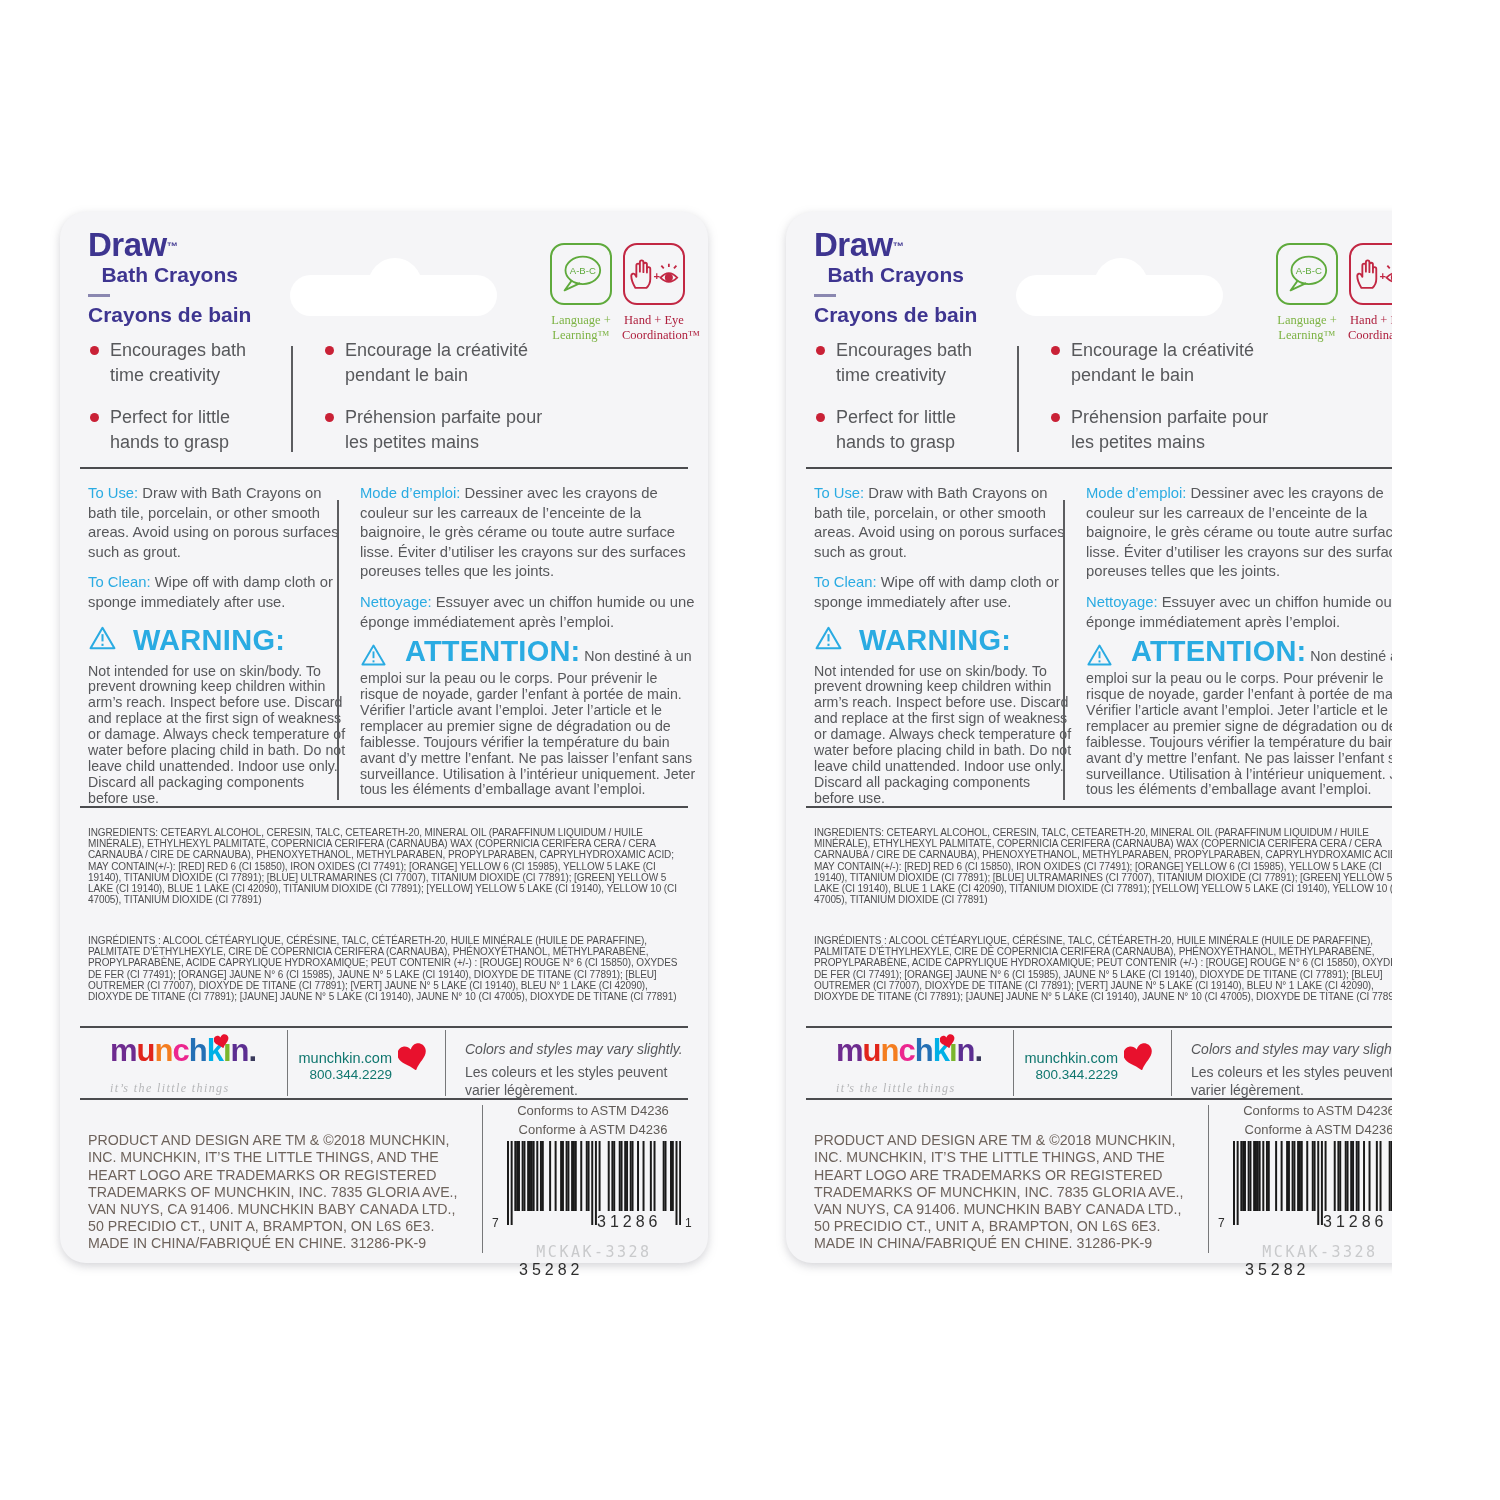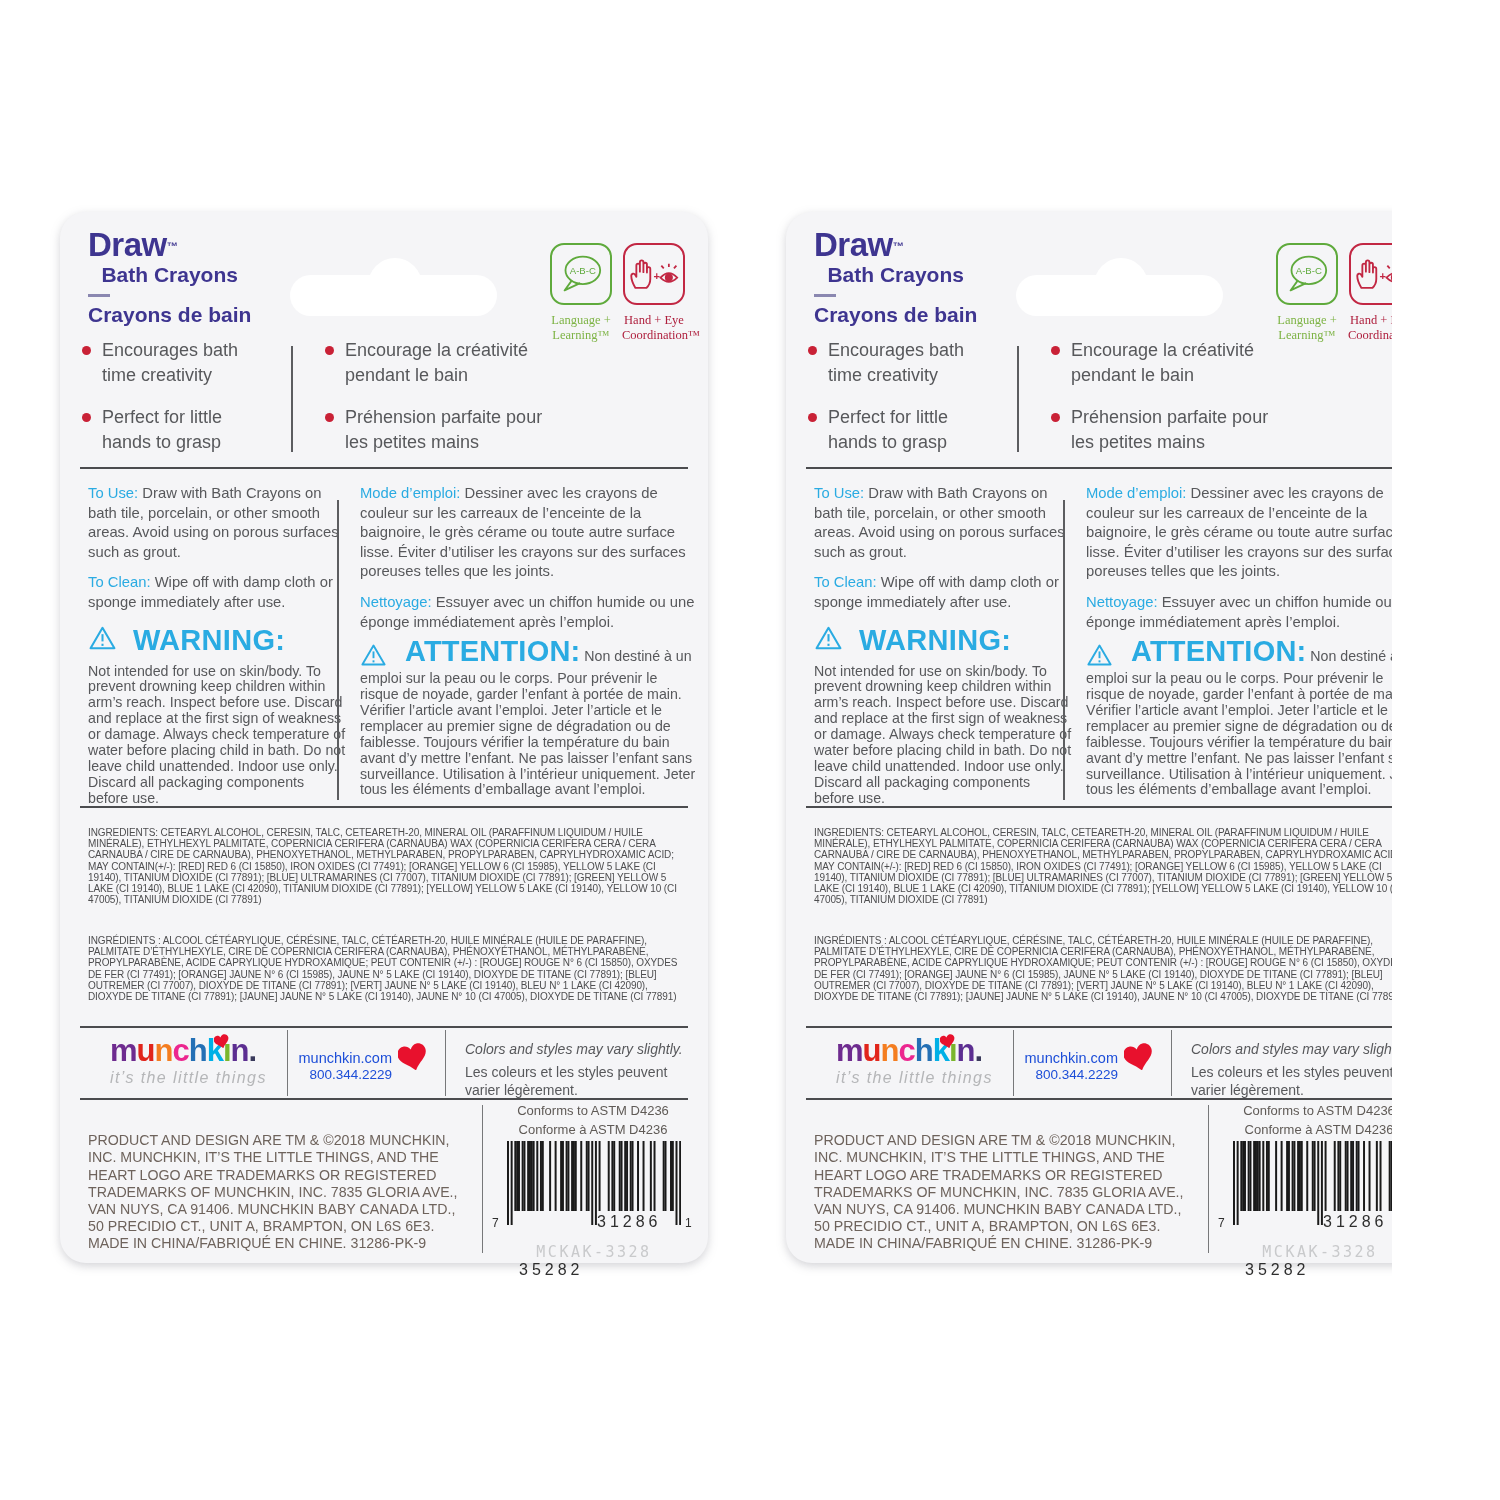--- a/index.html
+++ b/index.html
@@ -24,21 +24,21 @@
   .badge{position:absolute;top:31px;width:64px;text-align:center;}
   .badge.b0{left:489px}.badge.b1{left:562px}
   .badge-box{width:62px;height:62px;border:2.5px solid;border-radius:14px;box-sizing:border-box;
              display:flex;align-items:center;justify-content:center;background:transparent;margin:0 auto;}
   .badge.b0 .badge-box{border-color:#5faa3c}.badge.b1 .badge-box{border-color:#c22743}
   .badge-label{margin-top:8px;font-family:"Liberation Serif",serif;font-size:12.5px;line-height:15px;}
   .badge.b0 .badge-label{color:#7db344}.badge.b1 .badge-label{color:#ae1e3c}
 
   
   .bullets{position:absolute;top:126px;margin:0;padding:0;list-style:none;}
-  .bullets-en{left:20px;width:168px;}
+  .bullets-en{left:28px;width:168px;}
   .bullets-fr{left:263px;width:232px;}
   .bullets li{position:relative;padding-left:22px;font-size:18px;line-height:25px;color:#57585b;margin-bottom:17px;}
   .bullets li::before{content:"";position:absolute;left:2px;top:8px;width:9px;height:9px;border-radius:50%;background:#c92136;}
 
   .vdiv{position:absolute;background:#5c5d60;}
   .vd-bullets{left:231px;top:134px;width:1.6px;height:106px;}
   .vd-use{left:277px;top:288px;width:1.6px;height:300px;}
   .vd-logo1{left:227px;top:818px;width:1.3px;height:66px;background:#77787a;}
   .vd-logo2{left:385px;top:818px;width:1.3px;height:66px;background:#77787a;}
   .vd-bottom{left:422px;top:893px;width:1.3px;height:148px;background:#77787a;}
@@ -63,22 +63,22 @@
 
   
   .ingr{position:absolute;left:28px;width:596px;font-size:10px;line-height:11.2px;
         color:#4d4d4f;letter-spacing:-.1px;}
   .ingr-en{top:605px}.ingr-fr{top:713px}
 
   
   .logo-block{position:absolute;left:50px;top:824px;width:160px;}
   .wordmark{position:relative;font-size:31px;font-weight:bold;letter-spacing:-1px;line-height:30px;white-space:nowrap;}
   .logo-heart{position:absolute;left:104px;top:-13px;}
-  .tagline{font-family:Liberation Sans, sans-serif;font-style:italic;font-size:16px;color:#b5b6b8;letter-spacing:1.4px;margin-top:3px;white-space:nowrap;}
-  .contact{position:absolute;left:225px;top:838px;width:107px;text-align:right;color:#1d4ed8;}
+  .tagline{font-family:Liberation Serif, serif;font-style:italic;font-size:12px;color:#b5b6b8;letter-spacing:1.4px;margin-top:15px;white-space:nowrap;}
+  .contact{position:absolute;left:225px;top:838px;width:107px;text-align:right;color:#0f766e;}
   .contact .site{font-size:14.5px;line-height:17px;}
   .contact .phone{font-size:13.5px;line-height:16px;}
   .contact-heart{position:absolute;left:338px;top:831px;}
   .notes{position:absolute;left:405px;top:828px;width:228px;font-size:14px;line-height:18.5px;color:#57585b;}
   .notes .en{margin:0 0 4px;font-style:italic;}.notes .fr{margin:0;}
 
   
   .legal{position:absolute;left:28px;top:906px;width:374px;font-size:14.2px;line-height:17.2px;color:#6e635c;}
   .astm{position:absolute;left:430px;top:889px;width:206px;text-align:center;font-size:13px;line-height:19px;color:#5f5a56;}
   .barcode{position:absolute;left:433px;top:929px;width:202px;height:100px;}

